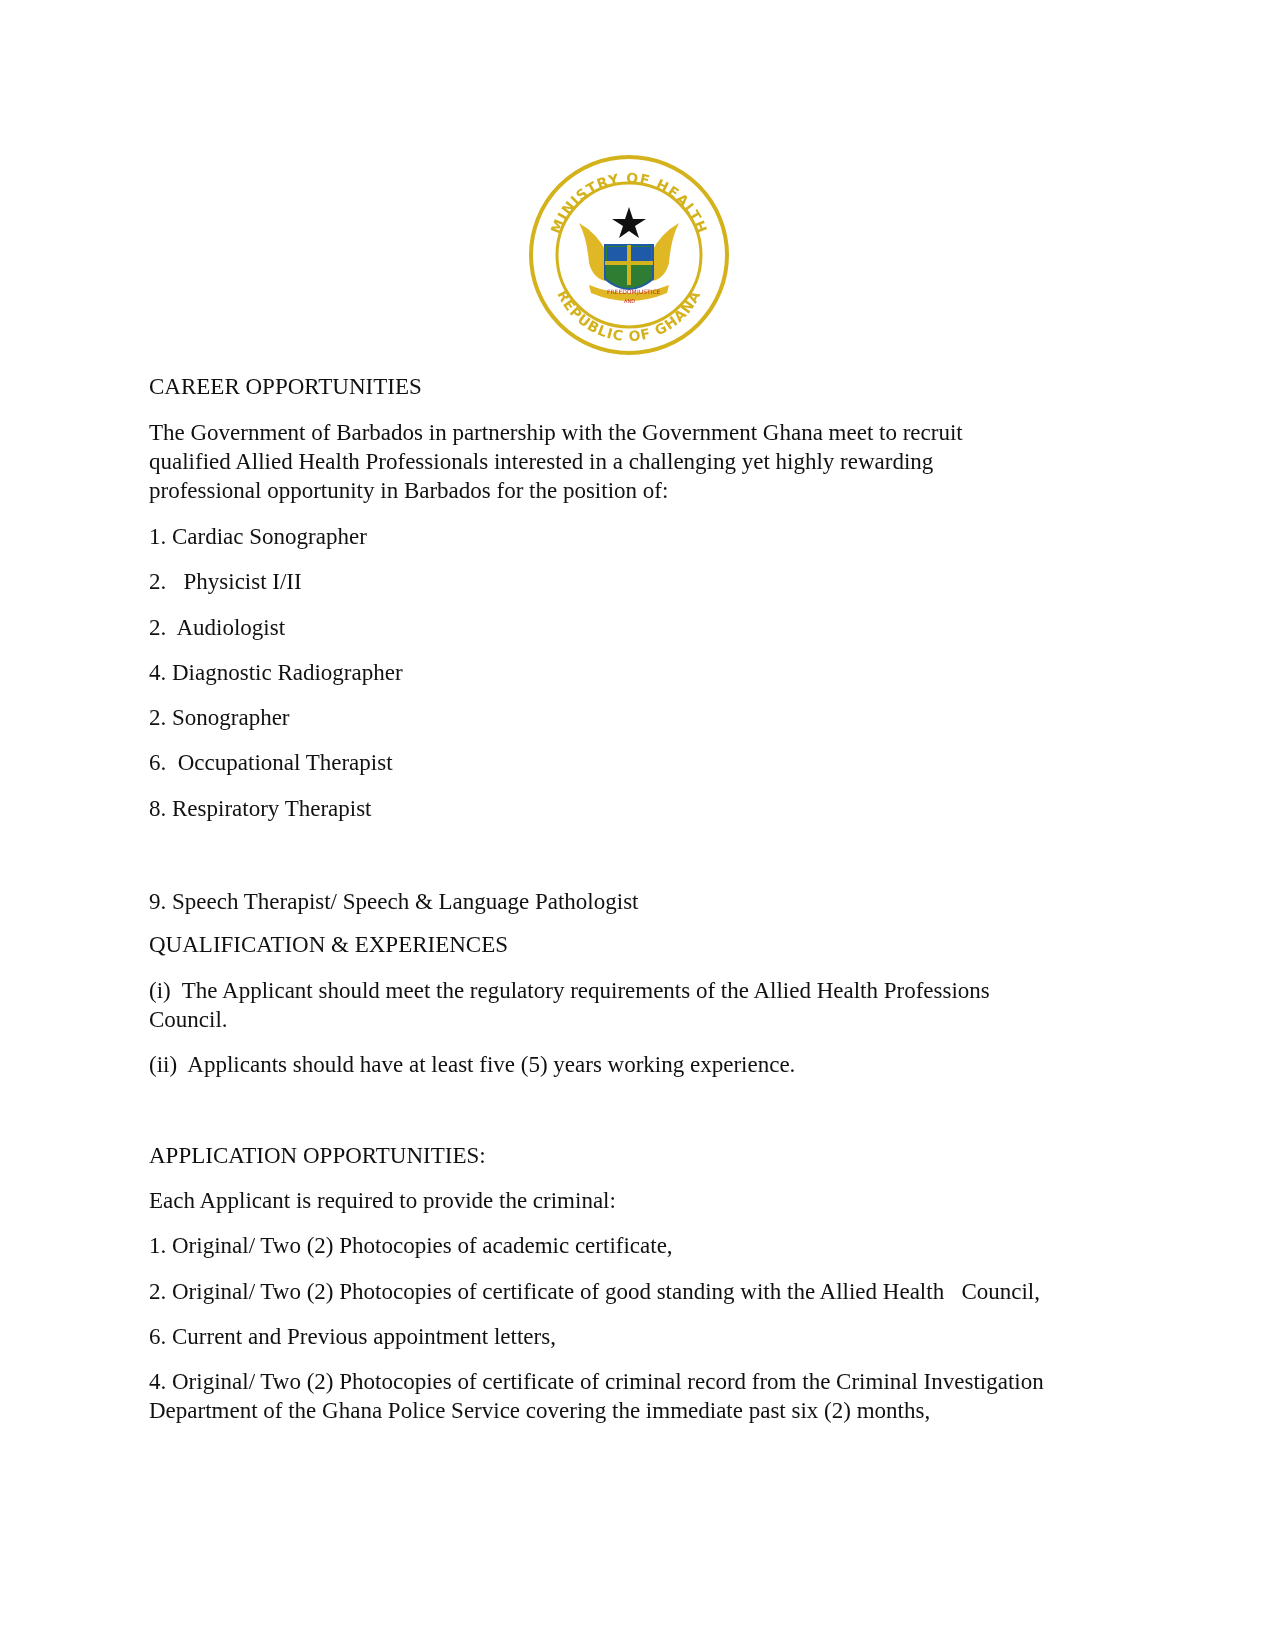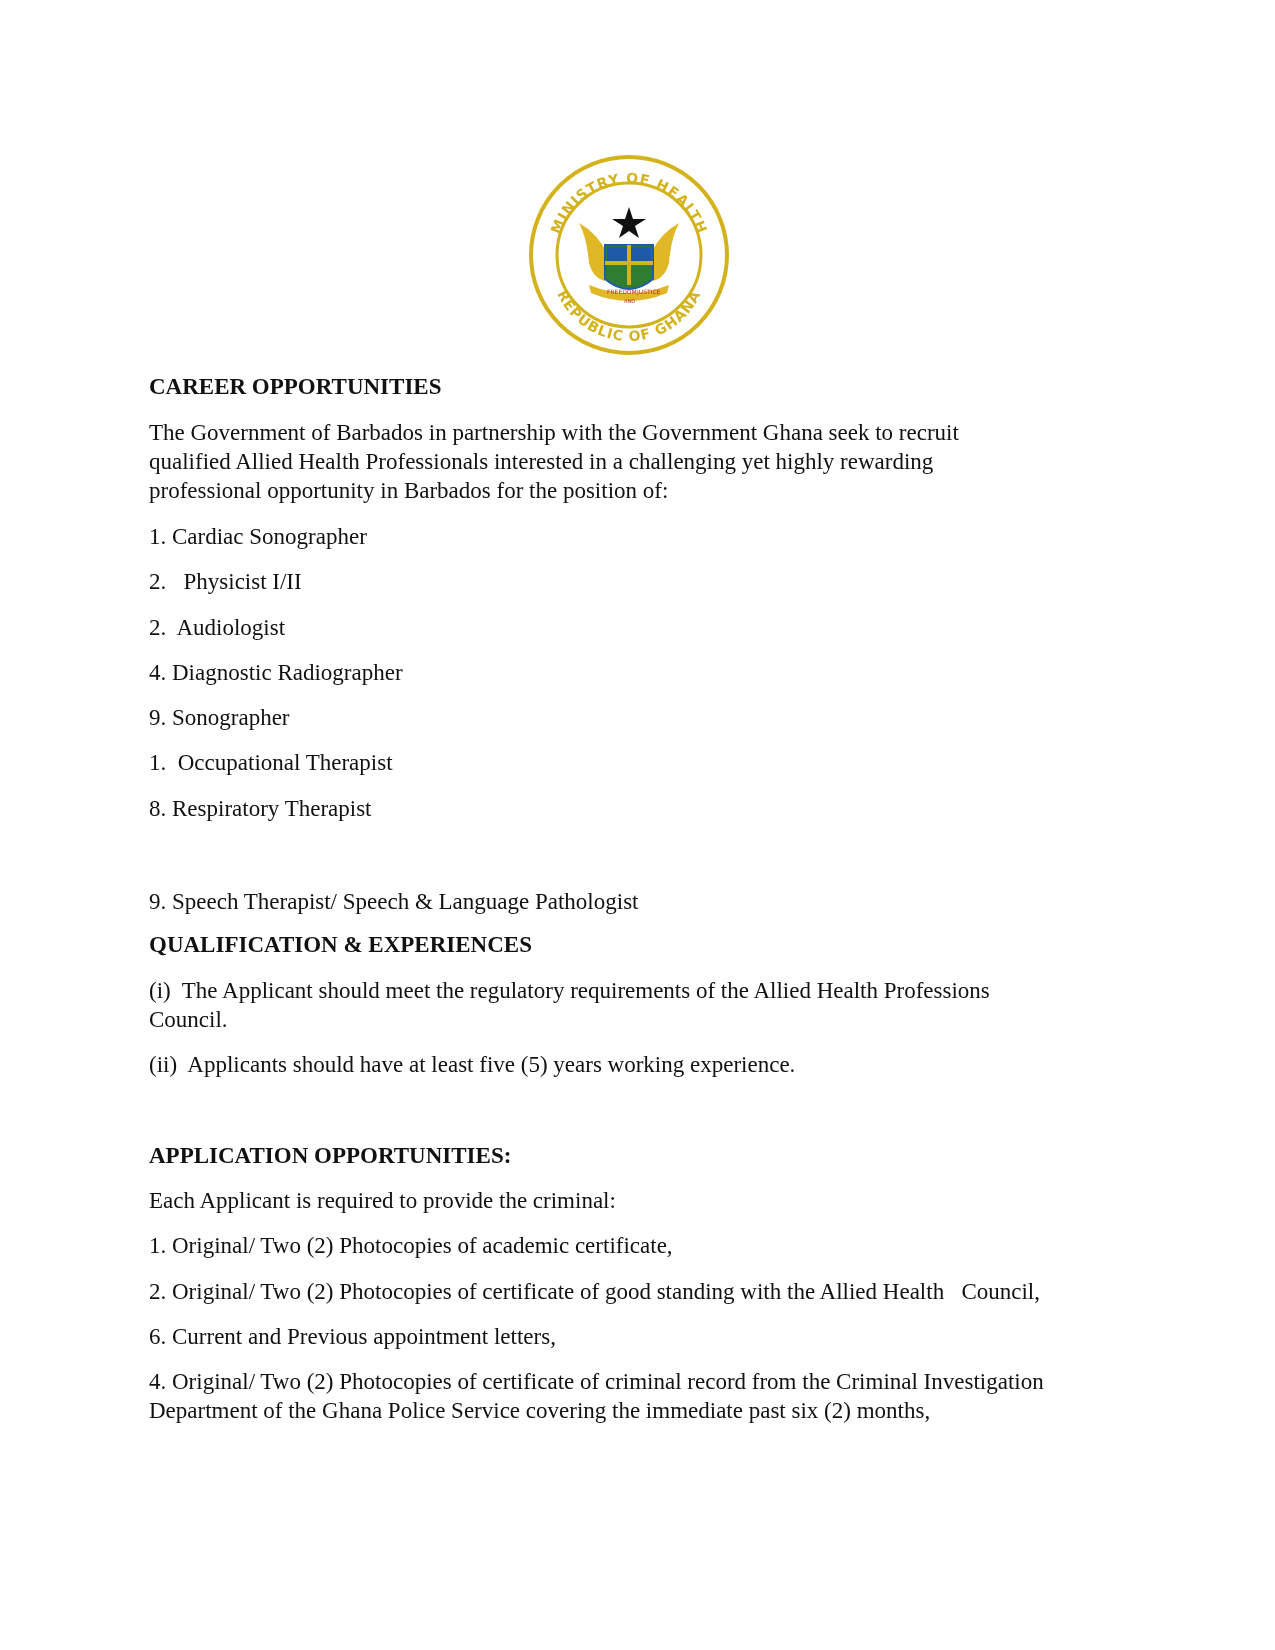--- a/index.html
+++ b/index.html
@@ -1,20 +1,20 @@
 <!DOCTYPE html>
 <html><head>
 <meta charset="utf-8">
 <style>
   html, body { margin: 0; padding: 0; background: #ffffff; }
   body { width: 1275px; height: 1650px; position: relative; overflow: hidden;
          font-family: "Liberation Serif", "DejaVu Serif", serif; color: #111; }
   .logo { position: absolute; left: 527px; top: 153px; width: 204px; height: 204px; }
   .t { position: absolute; left: 149px; font-size: 23px; line-height: 30px; white-space: pre; }
-  .b { font-weight: bold; }
+  .b { font-weight: normal; }
 </style>
 </head>
 <body>
 
 <div class="logo">
   <svg width="204" height="204" viewBox="0 0 204 204">
     <defs>
       <path id="arcTop" d="M 30 102 A 72 72 0 0 1 174 102"></path>
       <path id="arcBot" d="M 24 110 A 78 78 0 0 0 180 110"></path>
     </defs>
@@ -39,30 +39,30 @@
     <rect x="78" y="108" width="48" height="4" fill="#d4b21c"></rect>
 
     <path d="M 62 132 Q 102 148 142 132 L 140 140 Q 102 156 64 140 Z" fill="#e0b826"></path>
     <text x="80" y="141" font-family="DejaVu Sans, sans-serif" font-size="6" fill="#c62828">FREEDOM</text>
     <text x="97" y="150" font-family="DejaVu Sans, sans-serif" font-size="5" fill="#c62828">AND</text>
     <text x="110" y="141" font-family="DejaVu Sans, sans-serif" font-size="6" fill="#c62828">JUSTICE</text>
   </svg>
 </div>
 
 <div class="t b" style="top:372px">CAREER OPPORTUNITIES</div>
-<div class="t" style="top:418px">The Government of Barbados in partnership with the Government Ghana seek to recruit</div>
+<div class="t" style="top:418px">The Government of Barbados in partnership with the Government Ghana meet to recruit</div>
 <div class="t" style="top:447px">qualified Allied Health Professionals interested in a challenging yet highly rewarding</div>
 <div class="t" style="top:476px">professional opportunity in Barbados for the position of:</div>
 
 <div class="t" style="top:522px">1. Cardiac Sonographer</div>
 <div class="t" style="top:567px">2.   Physicist I/II</div>
 <div class="t" style="top:613px">2.  Audiologist</div>
 <div class="t" style="top:658px">4. Diagnostic Radiographer</div>
-<div class="t" style="top:703px">9. Sonographer</div>
-<div class="t" style="top:748px">1.  Occupational Therapist</div>
+<div class="t" style="top:703px">2. Sonographer</div>
+<div class="t" style="top:748px">6.  Occupational Therapist</div>
 <div class="t" style="top:794px">8. Respiratory Therapist</div>
 <div class="t" style="top:887px">9. Speech Therapist/ Speech &amp; Language Pathologist</div>
 
 <div class="t b" style="top:930px">QUALIFICATION &amp; EXPERIENCES</div>
 <div class="t" style="top:976px">(i)  The Applicant should meet the regulatory requirements of the Allied Health Professions</div>
 <div class="t" style="top:1005px">Council.</div>
 <div class="t" style="top:1050px">(ii)  Applicants should have at least five (5) years working experience.</div>
 
 <div class="t b" style="top:1141px">APPLICATION OPPORTUNITIES:</div>
 <div class="t" style="top:1186px">Each Applicant is required to provide the criminal:</div>

